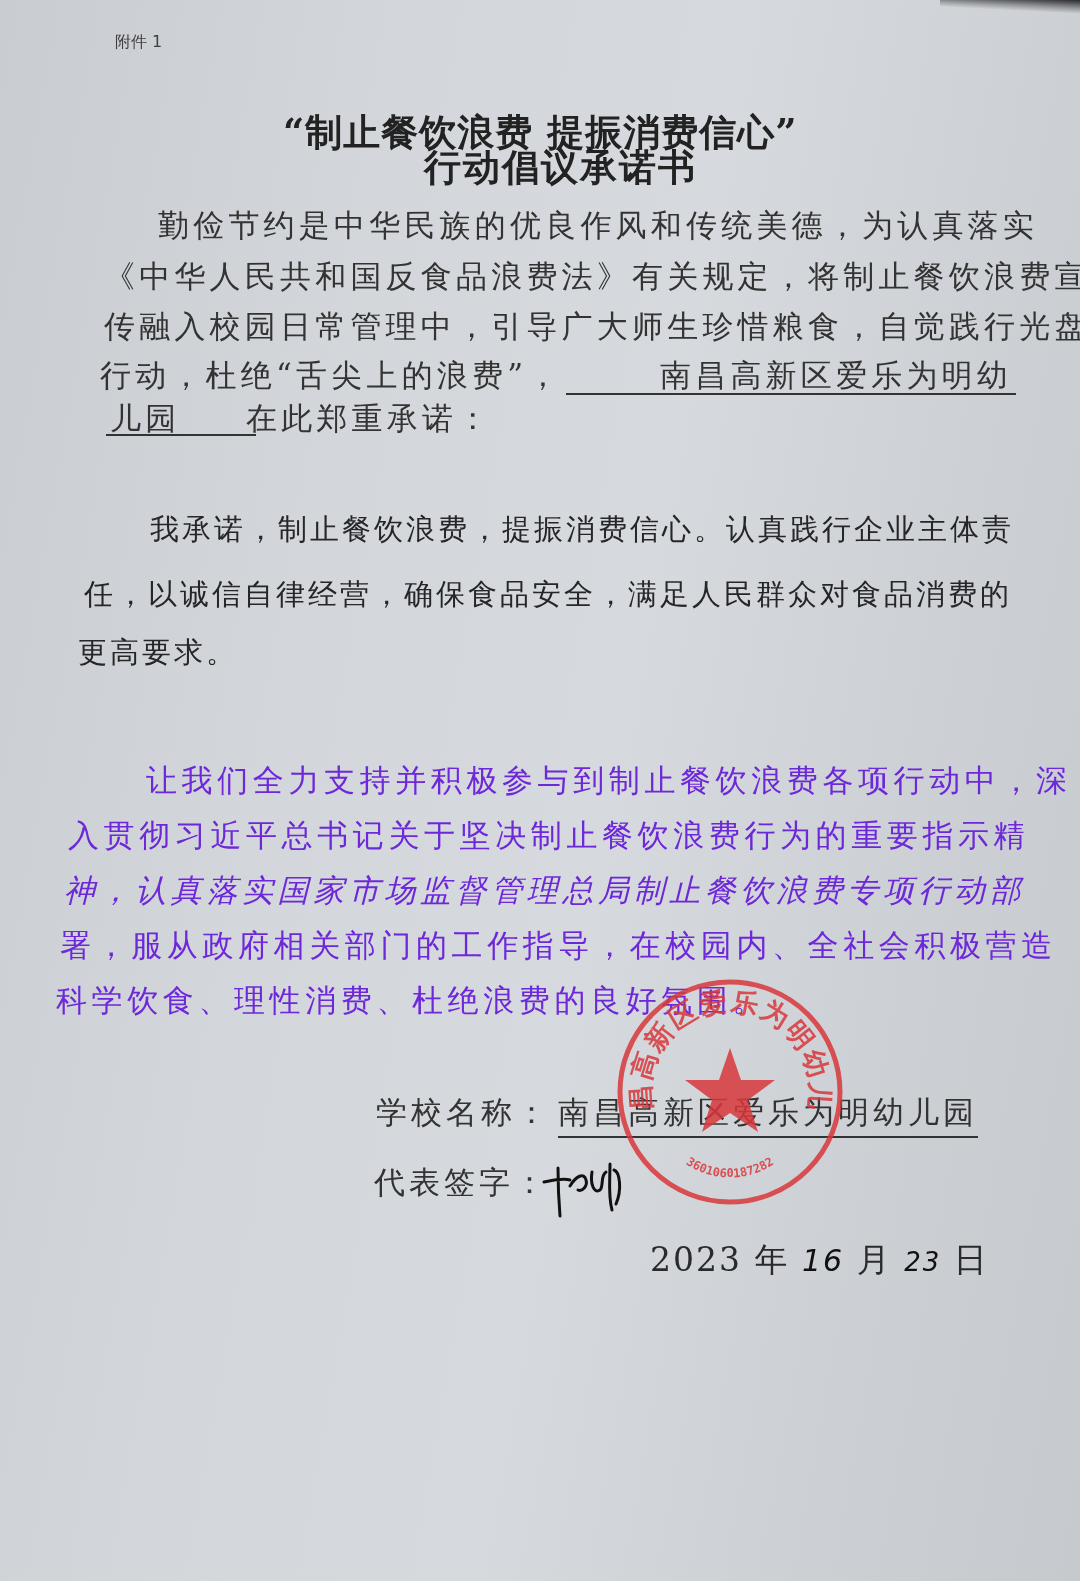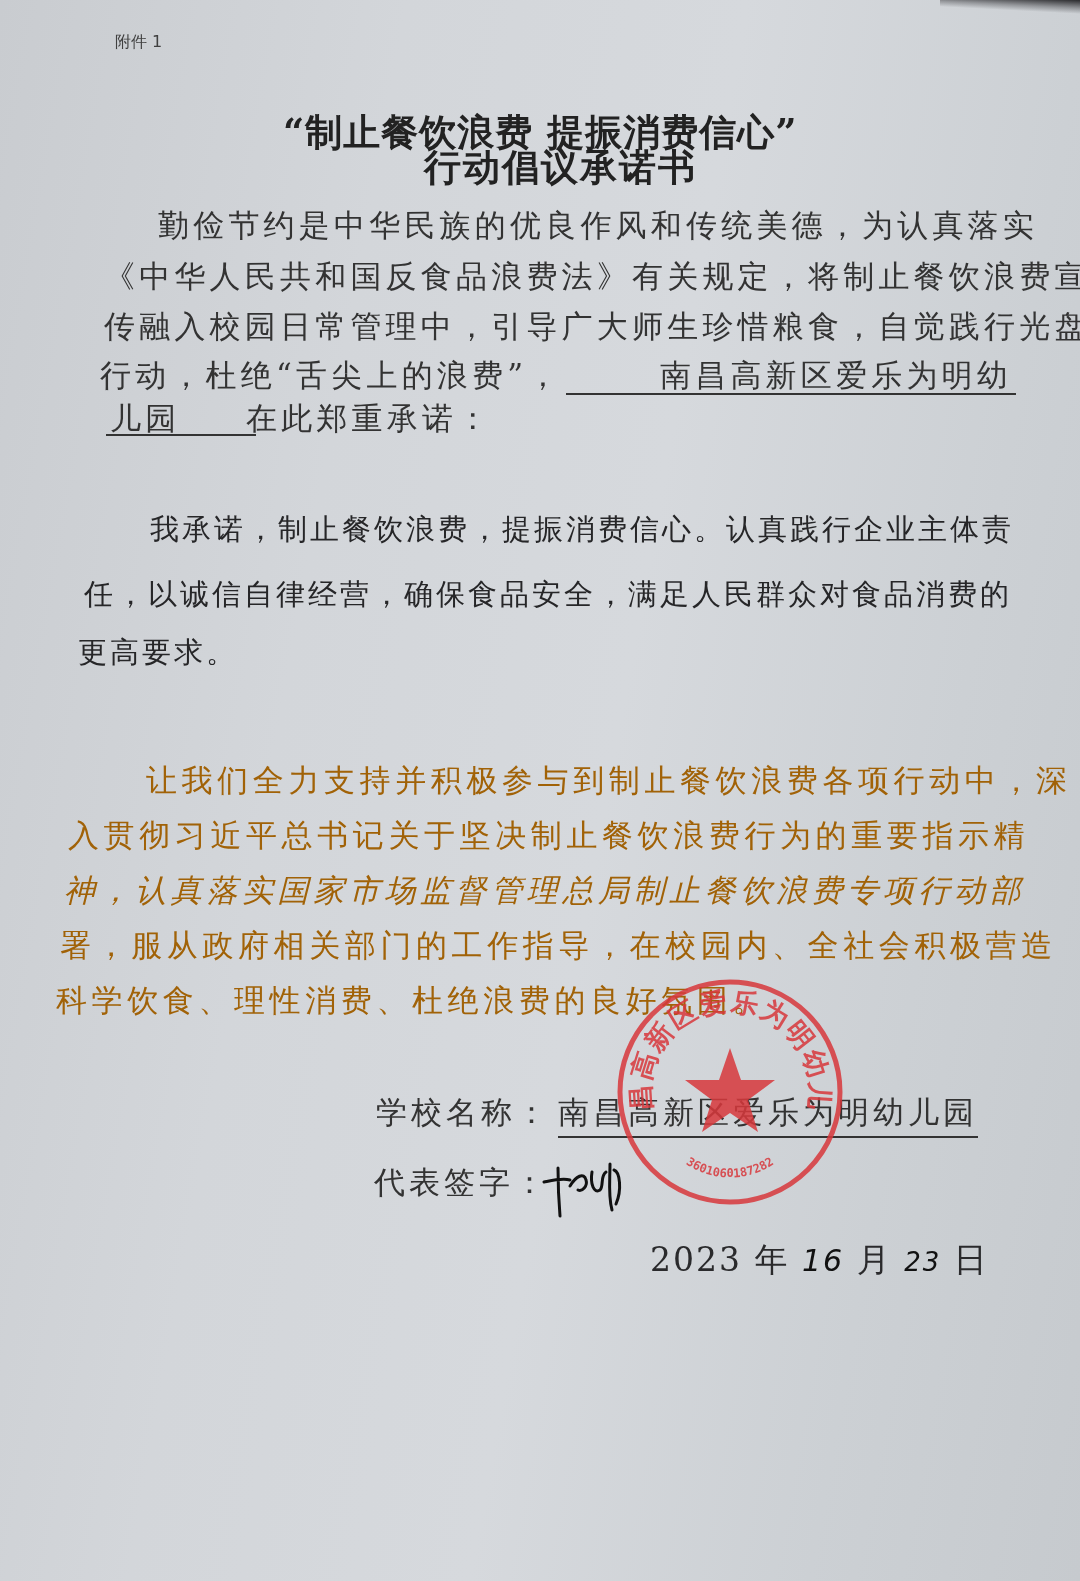--- a/index.html
+++ b/index.html
@@ -13,21 +13,21 @@
     position:absolute; right:0; top:0; width:140px; height:14px;
     background: linear-gradient(180deg, #2b2b2e 0%, rgba(60,60,64,0.4) 60%, rgba(0,0,0,0) 100%);
     transform: skewY(3deg); transform-origin: right top;
   }
   .abs { position:absolute; white-space:nowrap; }
   .attach { left:115px; top:32px; font-family:"DejaVu Sans","Liberation Sans",sans-serif; font-size:16px; color:#404040; }
   .title1 { left:283px; top:82px; font-size:37px; font-weight:bold; color:#222; letter-spacing:1px;margin-top:26px; }
   .title2 { left:416px; top:143px; font-size:37px; font-weight:bold; color:#222; letter-spacing:2px;margin-left:8px; }
   .p1 { font-size:31px; letter-spacing:4.2px; color:#333; }
   .p2 { font-family:"DejaVu Sans","Liberation Sans",sans-serif; font-size:29px; letter-spacing:3px; color:#262628; }
-  .p3 { font-size:31px; letter-spacing:4.6px; color:#a16207; }
+  .p3 { font-size:31px; letter-spacing:4.6px; color:#6d28d9; }
   .ul { border-bottom:2px solid #333; display:inline-block; }
   .sig-label { font-size:31px; letter-spacing:4px; color:#333; }
   .stamp { position:absolute; left:614px; top:976px; width:232px; height:232px; }
   .handwriting { font-family:"DejaVu Sans","Liberation Sans",sans-serif; font-style:italic; color:#111; }
 </style>
 </head>
 <body>
 
 <div class="corner-shadow"></div>
 

